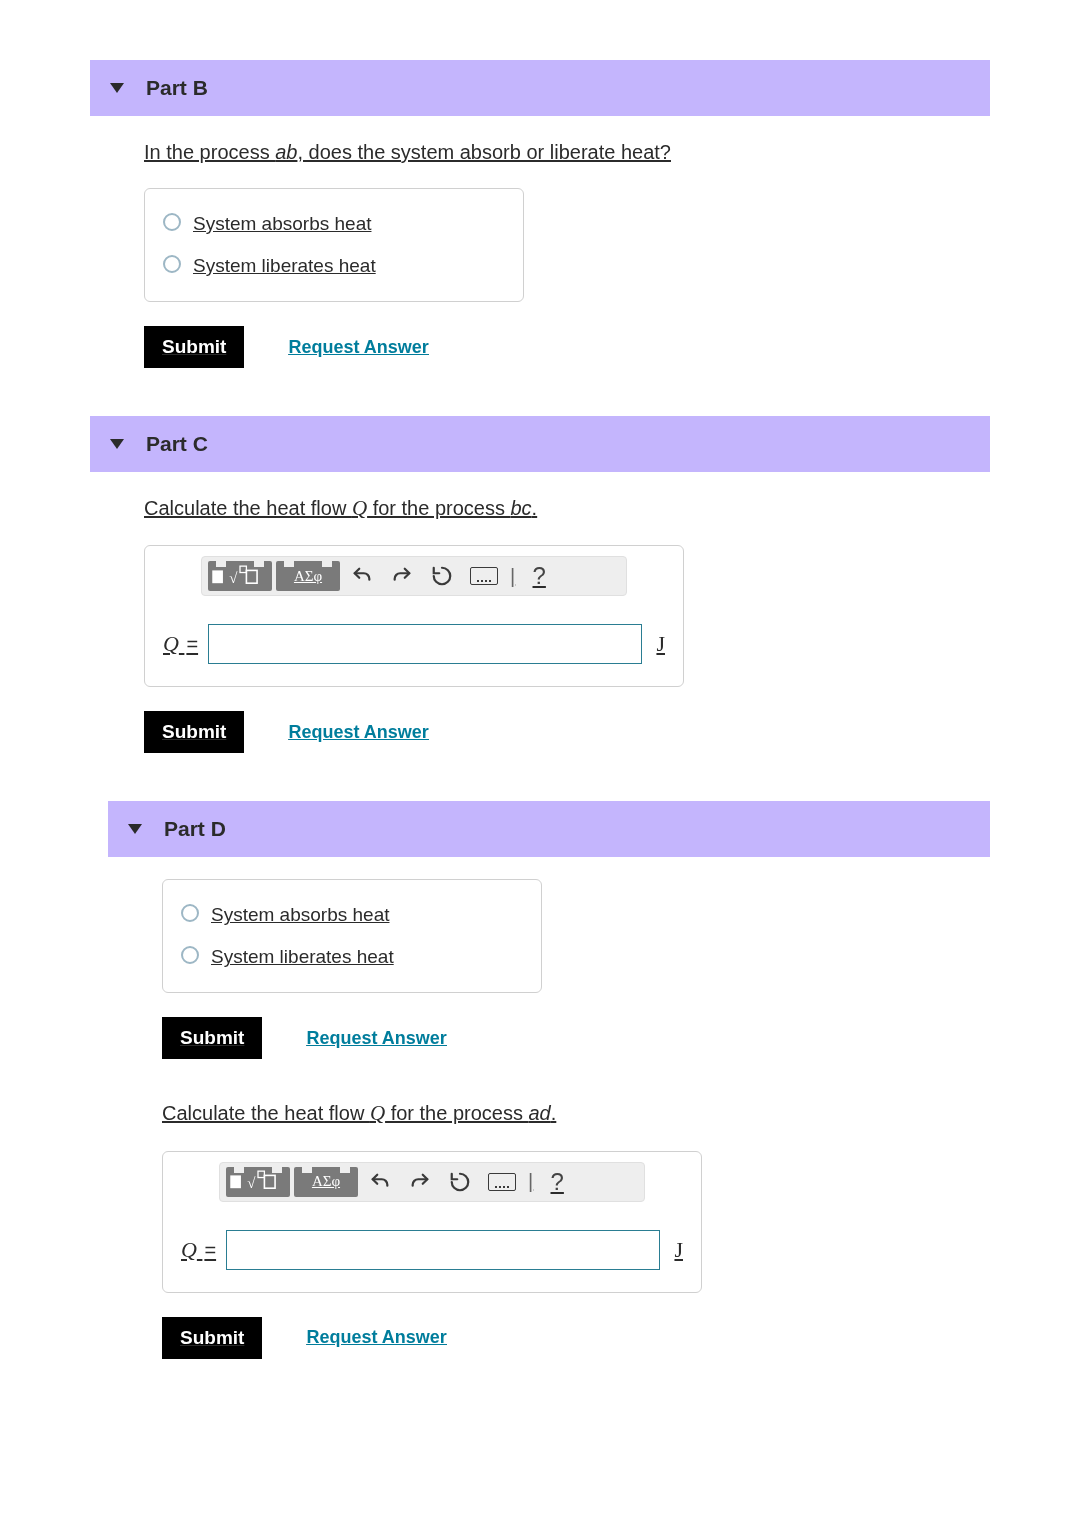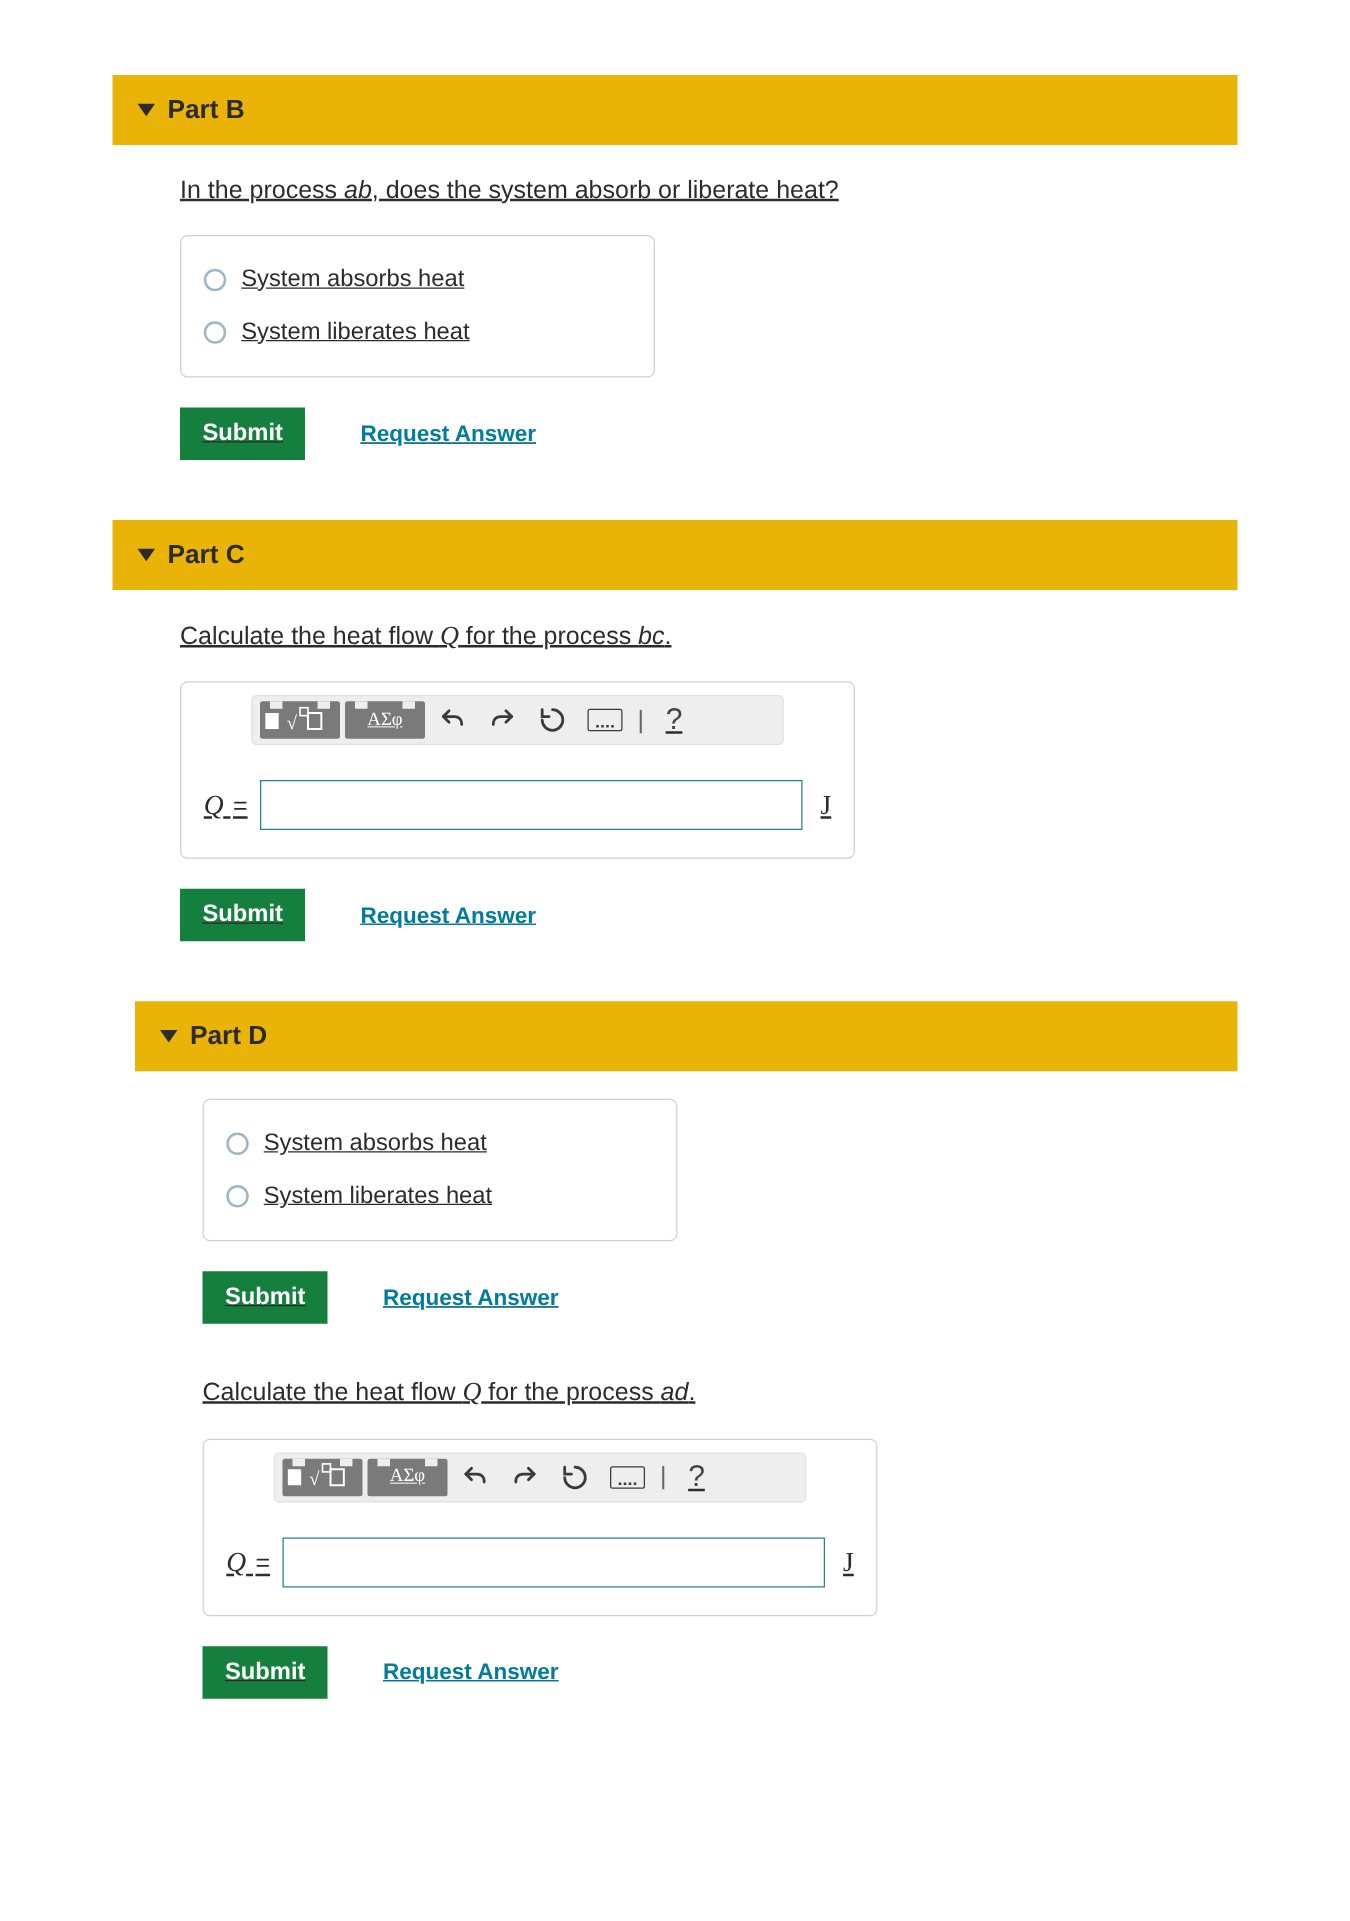--- a/index.html
+++ b/index.html
@@ -6,25 +6,25 @@
   body {
     margin: 0;
     padding: 0;
     font-family: -apple-system, BlinkMacSystemFont, "Segoe UI", Helvetica, Arial, sans-serif;
     background: #fff;
     color: #2b2b2b;
     width: 1080px;
   }
   .container { padding: 30px 90px 40px 90px; }
   .part-header {
-    background: #eab308;
+    background: #c4b5fd;
     padding: 16px 20px;
     display: flex;
     align-items: center;
-    gap: 10px;
+    gap: 22px;
     margin-top: 30px;
   }
   .part-header .caret {
     width: 0; height: 0;
     border-left: 7px solid transparent;
     border-right: 7px solid transparent;
     border-top: 10px solid #2b2b2b;
   }
   .part-title { font-weight: 700; font-size: 21px; }
   .qbody { padding: 22px 54px 8px 54px; text-decoration: underline; }
@@ -33,36 +33,35 @@
   .prompt .ital.Q { font-family: "Times New Roman", Times, serif; font-size: 21px; }
   .choices-box {
     border: 1px solid #d0d0d0;
     border-radius: 6px;
     padding: 14px 18px;
     width: 380px;
     margin-bottom: 24px;
   }
   .choice-row {
     display: flex;
-    align-items: center;
     gap: 12px;
     padding: 10px 0;
     font-size: 19px;
   }
   .radio {
     width: 18px; height: 18px;
     border: 2px solid #9db7c5;
     border-radius: 50%;
     background: #fff;
     cursor: pointer;
     flex-shrink: 0;
   }
   .actions { display: flex; align-items: center; gap: 24px; margin-bottom: 10px; }
   .btn-submit {
-    background: #15803d;
+    background: #000000;
     color: #fff;
     font-weight: 700;
     font-size: 19px;
     border: none;
     padding: 10px 18px;
     cursor: pointer;
   }
   .link-req {
     color: #007d9c;
     font-weight: 700;

